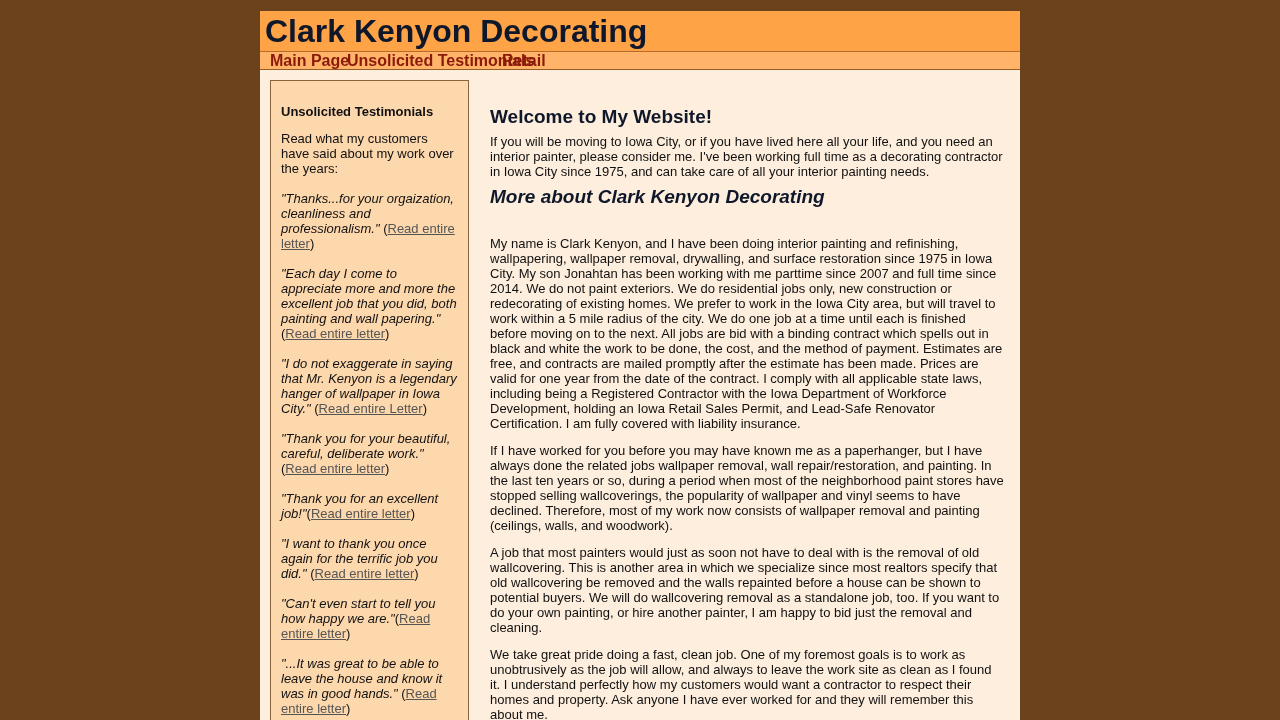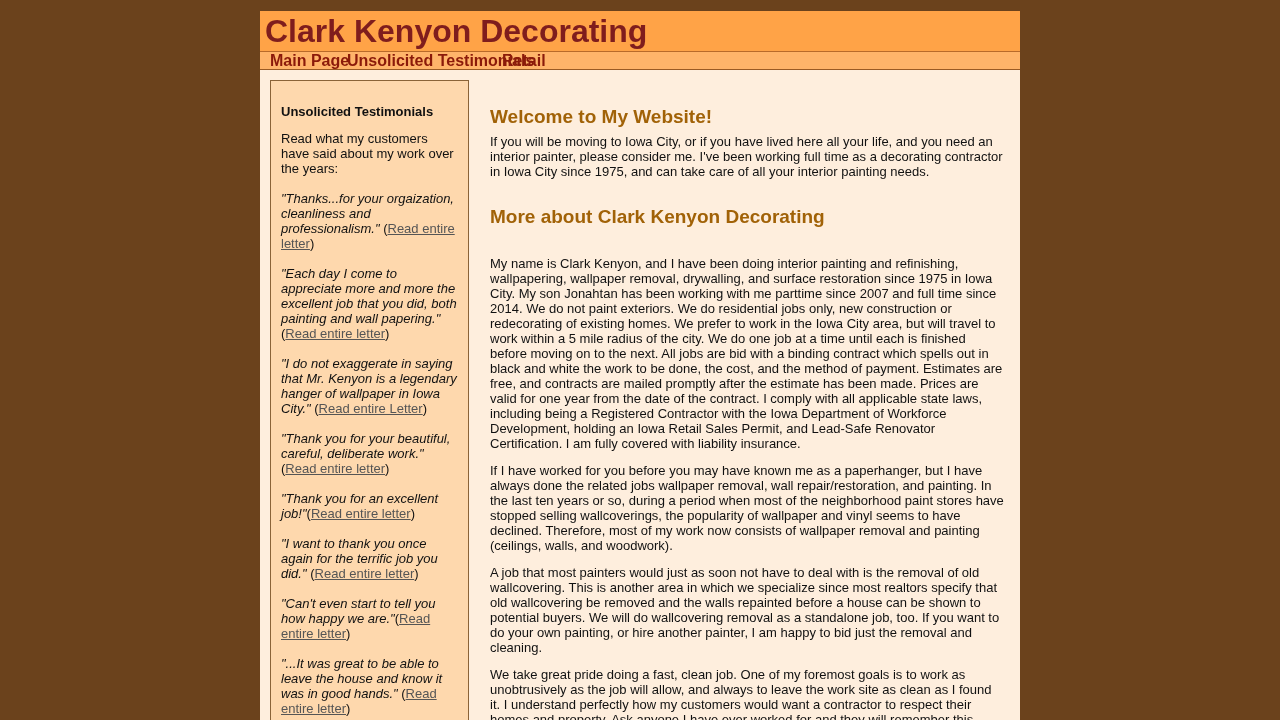--- a/index.html
+++ b/index.html
@@ -25,21 +25,21 @@
       border-bottom: 1px solid #b86a2a;
       position: relative;
     }
     #site-title {
       position: absolute;
       left: 5px;
       top: 1px;
       margin: 0;
       font-size: 32px;
       font-weight: bold;
-      color: #7f1d1d;
+      color: #0f172a;
       line-height: 38px;
       white-space: nowrap;
     }
     #nav {
       background: #ffb46a;
       height: 17px;
       border-bottom: 1px solid #9a5a24;
       position: relative;
     }
     #nav a {
@@ -90,24 +90,25 @@
       width: 515px;
       font-size: 13px;
       line-height: 15px;
       color: #111;
     }
     #content h2 {
       font-size: 19px;
       font-weight: bold;
       margin: 26px 0 0 0;
       line-height: 22px;
-      color: #a16207;
+      color: #0f172a;
     }
     #content h2.second {
-      margin-top: 27px;
+      margin-top: 7px;
+      font-style: italic;
     }
     #content p {
       margin: 12px 0 0 0;
     }
     #content p.first-after-h2 {
       margin-top: 6px;
     }
     #content p.first-after-h2b {
       margin-top: 28px;
     }

